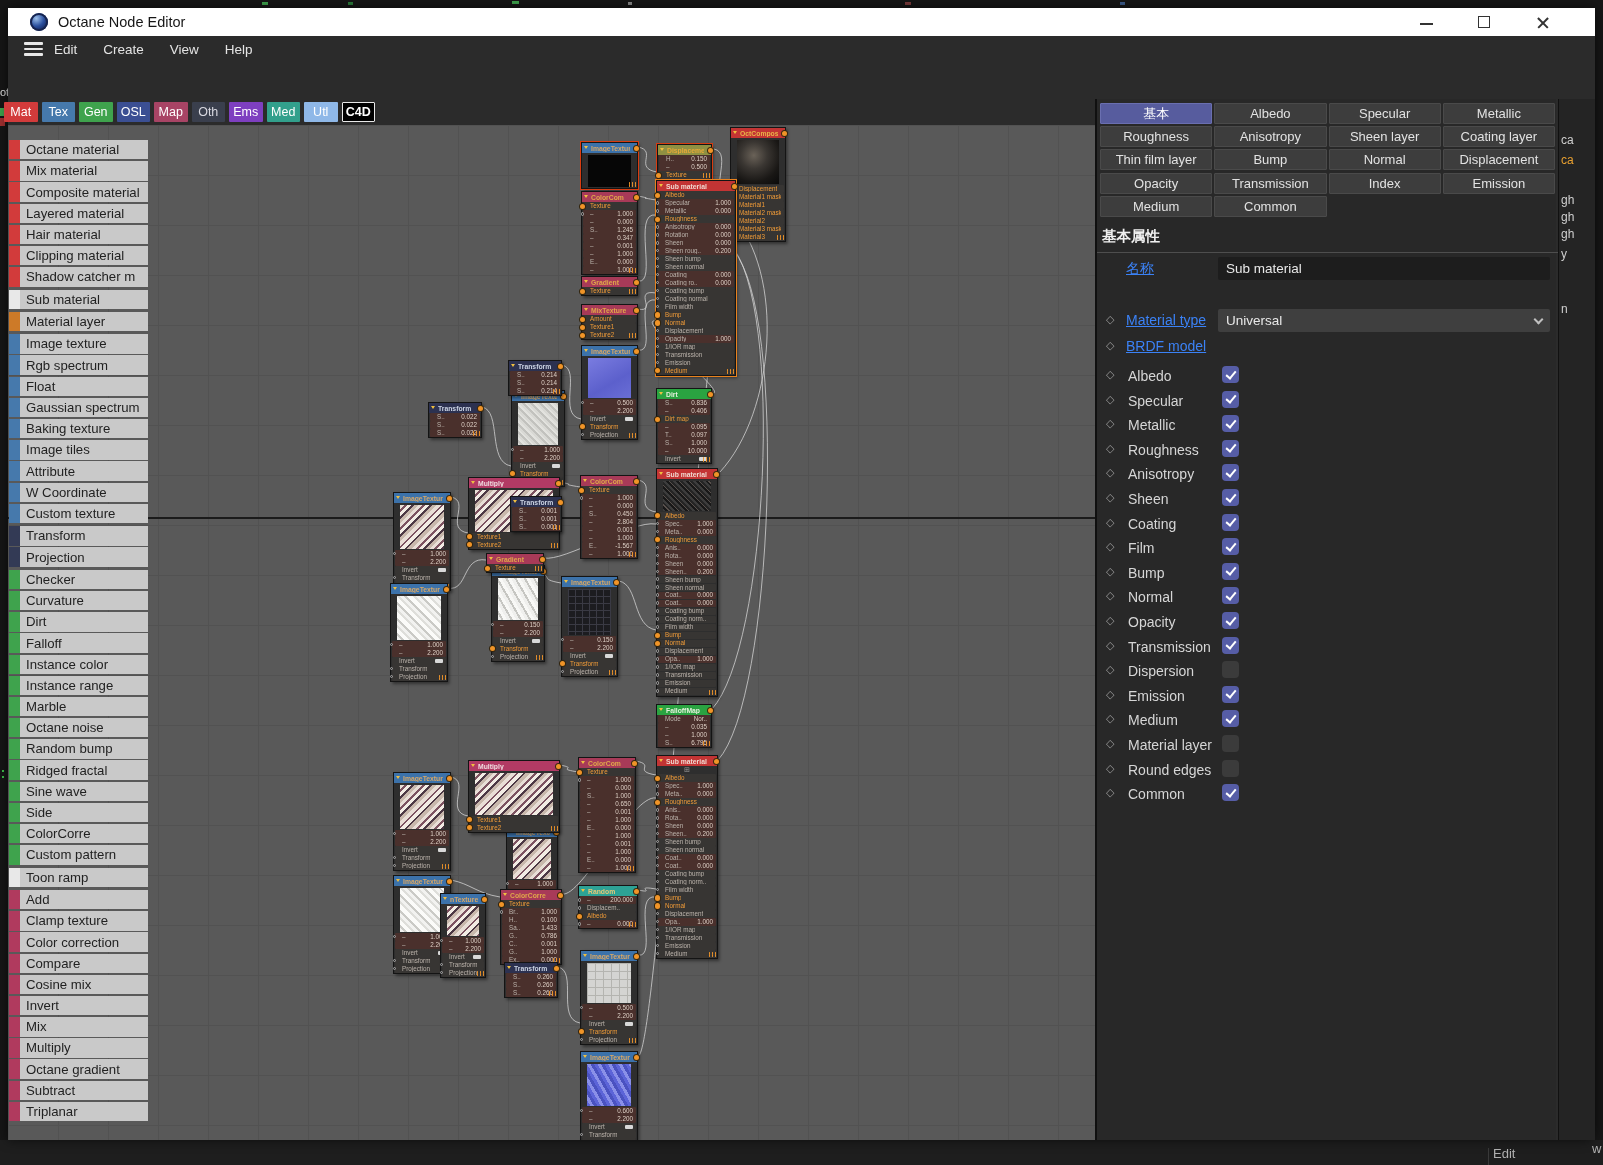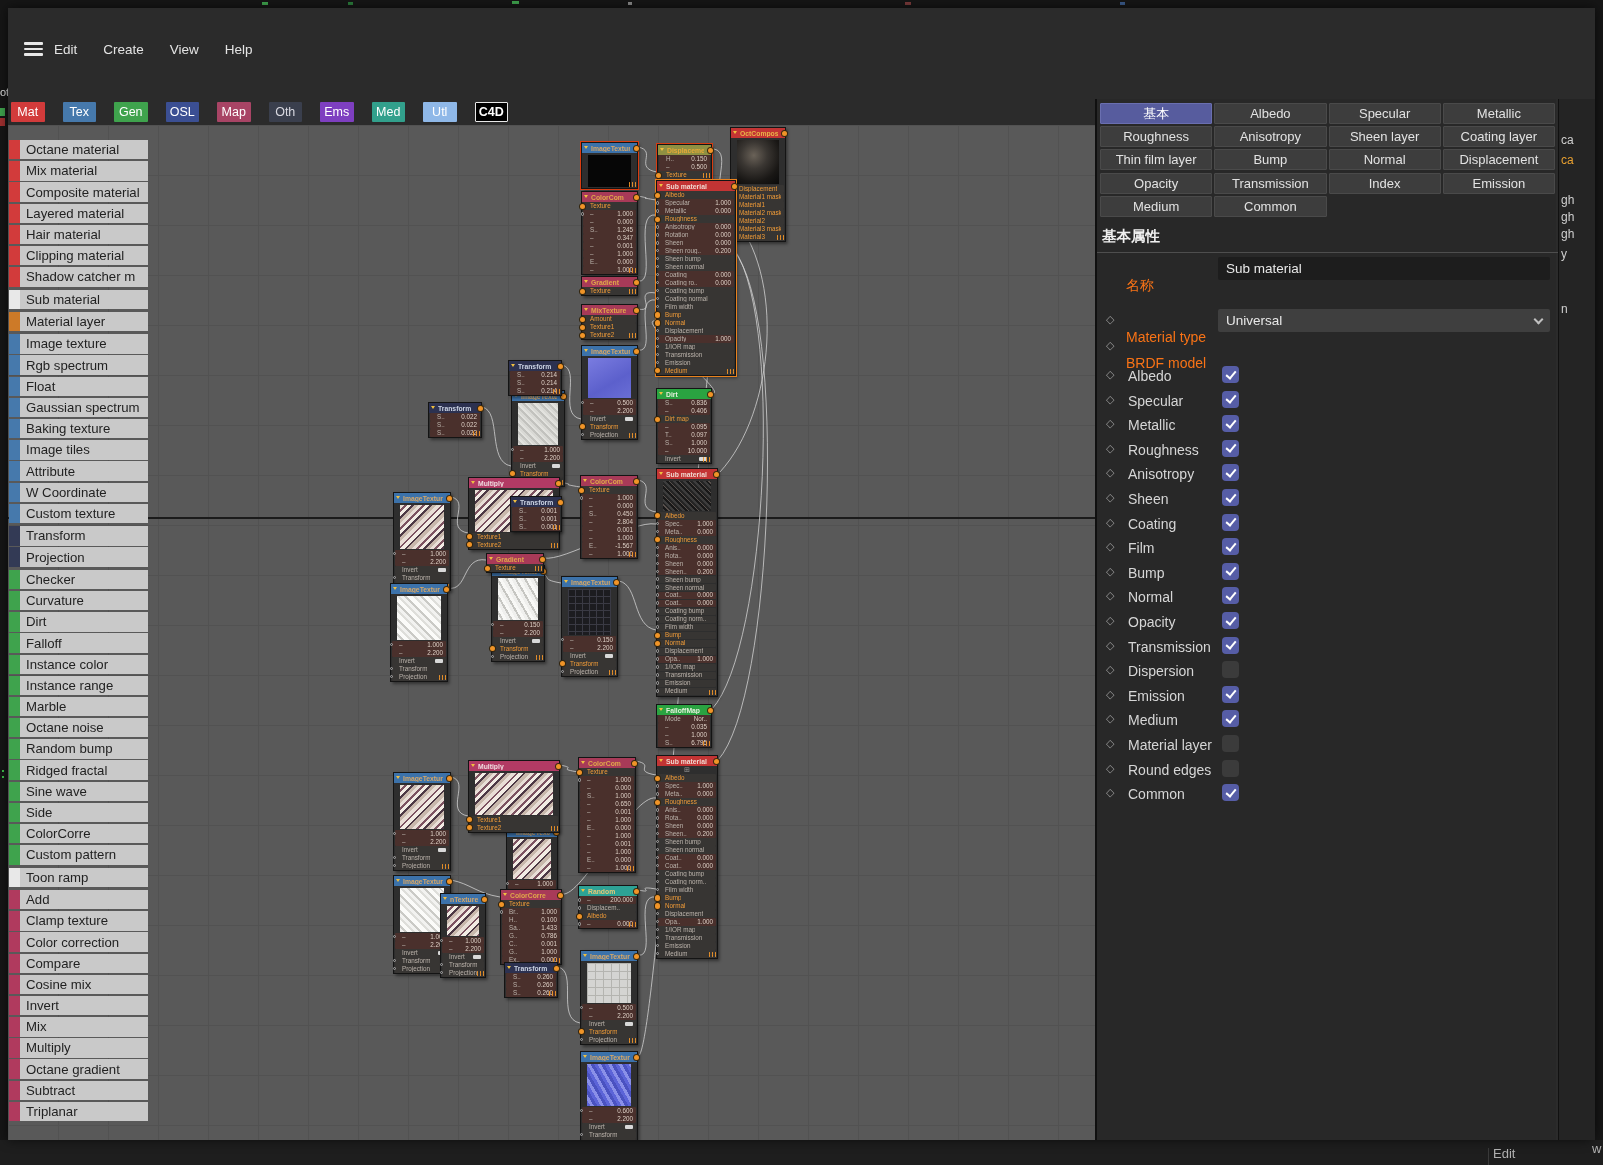--- a/index.html
+++ b/index.html
@@ -26,21 +26,21 @@
 
   .toolbar { position:absolute; left:8px; top:62px; width:1587px; height:37px; background:#2b2b2b; }
   .pill { position:absolute; top:6px; height:26px; background:#4c4c4c; border:none; border-radius:13px; color:#ececec; font-size:13px; font-family:inherit; padding:0 16px; cursor:pointer; }
   #btn-mat { left:4px; width:137px; }
   #btn-tag { left:178px; width:170px; }
   .dash { position:absolute; left:378px; top:18px; width:26px; height:2px; background:#6a6a6a; }
   .search-label { position:absolute; left:430px; top:10px; color:#dcdcdc; font-size:13.5px; }
   .search-input { position:absolute; left:504px; top:8px; width:150px; height:23px; background:#1c1c1c; border:none; border-radius:2px; color:#ddd; padding:0 6px; font-size:12px; }
 
   
-  #cat-tabs { position:absolute; left:11px; top:102px; height:21px; display:flex; gap:18px;justify-content:flex-end; }
+  #cat-tabs { position:absolute; left:4px; top:102px; height:21px; display:flex; gap:4px;justify-content:flex-end; }
   #cat-tabs .ctab { width:33.5px; height:20px; display:flex; align-items:center; justify-content:center; font-size:12.5px; color:#fff; border-radius:1px; cursor:pointer; }
 
   
   #canvas { position:absolute; left:8px; top:125px; width:1087px; height:1015px; overflow:hidden; background:#595959;
     background-image:linear-gradient(#525252 1px, transparent 1px), linear-gradient(90deg,#525252 1px, transparent 1px);
     background-size:50px 50px; }
   .axis { position:absolute; left:0; top:392px; width:1087px; height:2px; background:#1b1b1b; }
   #wires { position:absolute; left:0; top:0; width:1087px; height:1015px; }
   #wires path { stroke:#d4d4d4; stroke-width:1; fill:none; opacity:.78; }
 
@@ -84,21 +84,21 @@
 
   
   .rpanel { position:absolute; left:1095px; top:99px; width:461px; height:1041px; background:#282828; border-left:2px solid #101010; }
   #rtabs { position:absolute; left:3px; top:4px; width:455px; display:grid; grid-template-columns:repeat(4,1fr); gap:2.2px 2px; }
   #rtabs .rtab { height:21px; background:#3d3d3d; border:1px solid #4a4a4a; border-radius:1px; color:#e2e2e2; font-size:13px; display:flex; align-items:center; justify-content:center; cursor:pointer; white-space:nowrap; overflow:hidden; }
   #rtabs .rtab.active { background:#575c9e; border-color:#6a6fb0; color:#fff; }
   .sec-title { position:absolute; left:5px; top:128px; font-size:14.5px; font-weight:bold; color:#f0f0f0; }
   .sec-hr { position:absolute; left:0; top:153px; width:461px; height:1px; background:#4e4e4e; border:none; }
   .prow { position:absolute; left:0; width:461px; height:24px; }
   .prow .dia { position:absolute; left:9px; top:4px; color:#9a9a9a; font-size:11px; }
-  .prow .plab { position:absolute; left:29px; top:20px; color:#f97316; font-size:14px; white-space:nowrap; }
+  .prow .plab { position:absolute; left:29px; top:3px; color:#3b82f6; font-size:14px; white-space:nowrap;text-decoration:underline; }
   .tfield { position:absolute; left:121px; top:0; height:23px; background:#1d1d1d; color:#e8e8e8; font-size:13.5px; display:flex; align-items:center; padding:0 8px; border-radius:2px; }
   .sfield { position:absolute; left:121px; top:0; width:332px; height:23px; background:#3f3f3f; color:#e8e8e8; font-size:13.5px; display:flex; align-items:center; padding:0 8px; border-radius:2px; cursor:pointer; }
   .chev { width:7px; height:7px; border-left:2px solid #c0c0c0; border-bottom:2px solid #c0c0c0; transform:rotate(-45deg); margin-left:auto; margin-top:-3px; flex:none; }
   .eyedrop { position:absolute; left:436px; top:2px; width:18px; height:18px; cursor:pointer; }
   .trow { position:absolute; left:0; width:461px; height:24.6px; }
   .trow .dia { position:absolute; left:9px; top:4px; color:#9a9a9a; font-size:11px; }
   .trow .tlab { position:absolute; left:31px; top:4px; color:#d6d6d6; font-size:14px; white-space:nowrap; }
   .cb { position:absolute; left:125px; top:2px; width:17px; height:17px; border-radius:4px; background:#3b3b3b; cursor:pointer; }
   .cb.on { background:#565da6; }
   .cb.on::after { content:""; position:absolute; left:5.5px; top:2.5px; width:4px; height:8px; border-right:2px solid #fff; border-bottom:2px solid #fff; transform:rotate(40deg); }
@@ -135,20 +135,36 @@
     <div class="speck" style="left:2px;top:770px;width:2px;height:2px;background:#3fc04c"></div>
     <div class="speck" style="left:2px;top:776px;width:2px;height:2px;background:#3fc04c"></div>
   </div>
   <div class="strip-right"></div>
   <div class="strip-bottom">
     <div class="speck" style="left:1488px;top:8px;width:1px;height:17px;background:#3a3a3a"></div>
   </div>
 
   <div class="win-bg"></div>
 
+  <header class="titlebar">
+    <span class="appicon"></span>
+    <span class="title">Octane Node Editor</span>
+    <div class="wc">
+      <span>
+          <i class="bar"></i>
+        </span>
+      <span>
+          <i class="box"></i>
+        </span>
+      <span>
+          <i class="x1"></i>
+          <i class="x2"></i>
+        </span>
+    </div>
+  </header>
 
   <nav class="menubar">
     <span class="hamburger">
         <i></i>
         <i></i>
         <i></i>
       </span>
     <div id="menu-items">
         <span>Edit</span>
         <span>Create</span>

